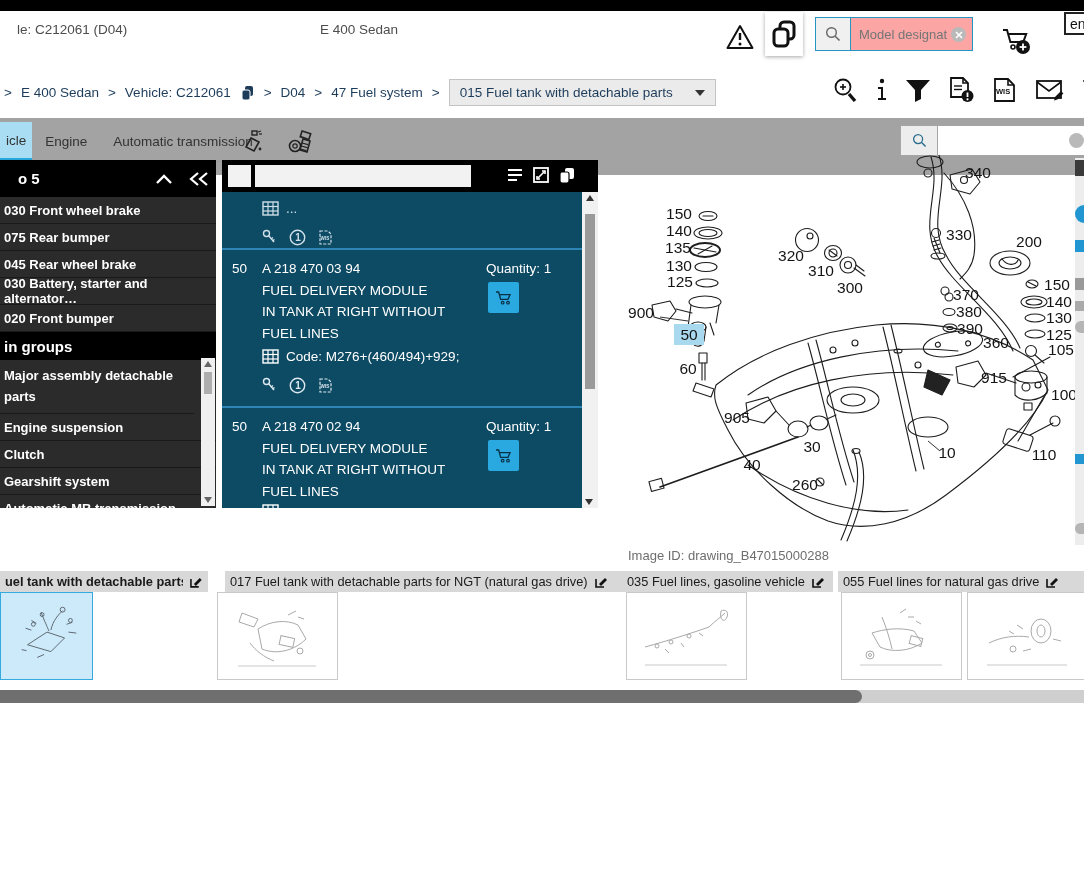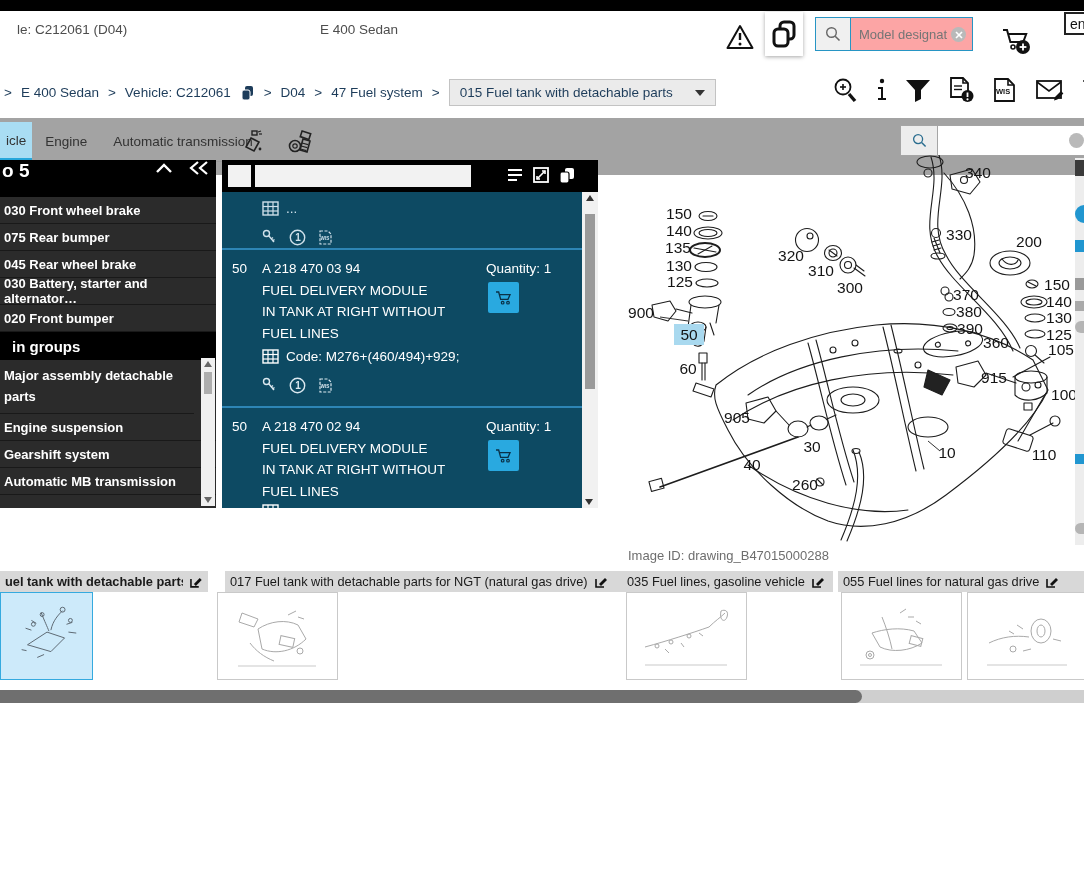--- a/index.html
+++ b/index.html
@@ -26,25 +26,25 @@
   .tabs{position:absolute;left:0;top:4px;height:39px;display:flex;align-items:center;font-size:13.5px;color:#333;}
   .tab{padding:0 13px;height:39px;display:flex;align-items:center;}
   .tab.active{background:#a9ddf3;border-bottom:3px solid #27a7db;box-sizing:border-box;padding:0 6px;}
   .tab-underline{position:absolute;left:0;top:43px;width:307px;height:1px;background:#9b9b9b;}
   .tab-icons{position:absolute;left:243px;top:10px;display:flex;gap:18px;align-items:center;}
   .tab-search{position:absolute;left:900px;top:7px;width:200px;height:31px;border:1px solid #a5a5a5;background:#fff;display:flex;box-sizing:border-box;}
   .tab-search .seg{width:36px;background:#ededed;border-right:1px solid #a5a5a5;display:flex;align-items:center;justify-content:center;}
   .tab-search input{flex:1;border:0;outline:none;min-width:0;font-family:inherit;}
   
   .sidebar{left:0;top:160px;width:216px;height:348px;background:#2b2b2b;overflow:hidden;}
-  .sb-head{background:#000;color:#fff;font-weight:bold;font-size:19px;height:37px;display:flex;align-items:flex-start;padding:0 6px 0 2px;justify-content:space-between;}
+  .sb-head{background:#000;color:#fff;font-weight:bold;font-size:15px;height:37px;display:flex;align-items:center;padding:0 6px 0 18px;justify-content:space-between;}
   .sb-item{background:#2b2b2b;border-bottom:1px solid #191919;color:#fff;font-weight:bold;font-size:13px;
            padding:0 4px;height:26px;display:flex;align-items:center;}
   .sb-item.two{height:48px;align-items:flex-start;padding-top:5px;line-height:21px;width:186px;}
-  .sb-groups{background:#000;color:#fff;font-weight:bold;font-size:15px;height:28px;display:flex;align-items:center;padding-left:12px;}
+  .sb-groups{background:#000;color:#fff;font-weight:bold;font-size:15px;height:28px;display:flex;align-items:center;padding-left:4px;}
   .sb-scroll{left:201px;top:358px;width:14px;height:148px;background:#f0f0f0;}
   .sb-thumb{position:absolute;left:3px;top:14px;width:8px;height:22px;background:#adadad;}
   .arr{width:0;height:0;margin:3px auto 0;}
   .arr.up{border-left:4px solid transparent;border-right:4px solid transparent;border-bottom:6px solid #666;}
   .arr.dn{border-left:4px solid transparent;border-right:4px solid transparent;border-top:6px solid #666;position:absolute;bottom:3px;left:3px;}
   
   .panel{left:222px;top:160px;width:376px;height:348px;background:#0d4a63;overflow:hidden;}
   .panel-head{position:absolute;left:0;top:0;width:376px;height:32px;background:#000;}
   .ph-box1{position:absolute;left:6px;top:5px;width:23px;height:22px;background:#f2f2f2;}
   .ph-box2{position:absolute;left:33px;top:5px;width:216px;height:22px;background:#f2f2f2;}
@@ -264,20 +264,23 @@
     <div class="sb-groups">
         <span>in groups</span>
       </div>
     <div class="sb-item two">
         <span>Major assembly detachable parts</span>
       </div>
     <div class="sb-item">
         <span>Engine suspension</span>
       </div>
     <div class="sb-item">
+        <span>Clutch</span>
+      </div>
+    <div class="sb-item">
         <span>Gearshift system</span>
       </div>
     <div class="sb-item">
         <span>Automatic MB transmission</span>
       </div>
   </div>
   <div class="abs sb-scroll">
     <div class="arr up"></div>
     <div class="sb-thumb"></div>
     <div class="arr dn"></div>

